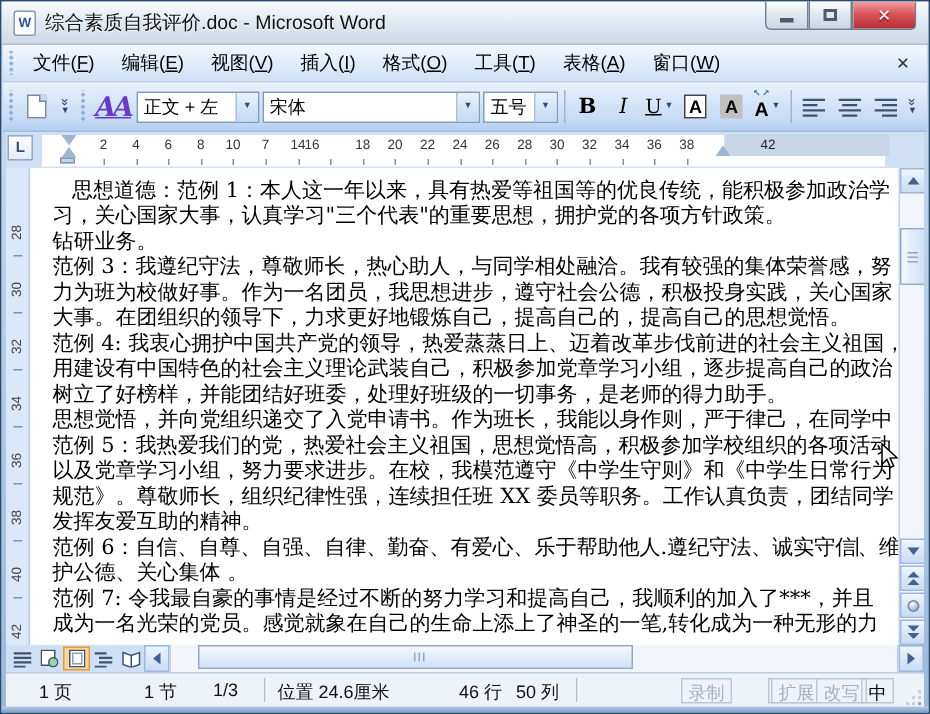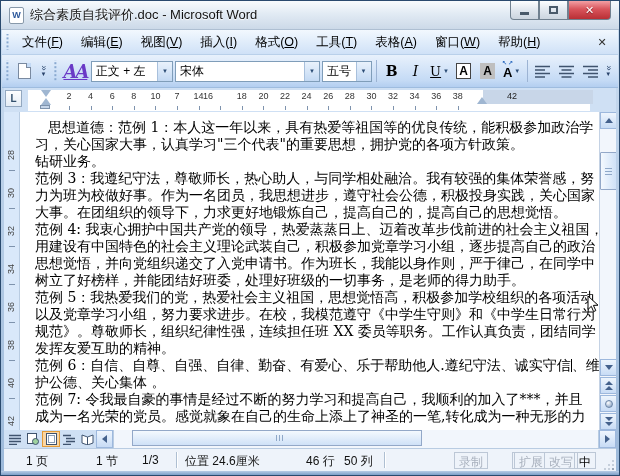--- a/index.html
+++ b/index.html
@@ -201,21 +201,20 @@
     <div class="grip"></div>
     <div style="display:flex">
         <span class="menu-item">文件(<u>F</u>)</span>
         <span class="menu-item">编辑(<u>E</u>)</span>
         <span class="menu-item">视图(<u>V</u>)</span>
         <span class="menu-item">插入(<u>I</u>)</span>
         <span class="menu-item">格式(<u>O</u>)</span>
         <span class="menu-item">工具(<u>T</u>)</span>
         <span class="menu-item">表格(<u>A</u>)</span>
         <span class="menu-item">窗口(<u>W</u>)</span>
-        <span class="menu-item">帮助(<u>H</u>)</span>
       </div>
     <div class="menu-close">✕</div>
   </div>
 
   <div class="toolbar">
     <div class="grip"></div>
     <div class="tb-btn">
       <span class="newdoc-icon"></span>
     </div>
     <div class="tb-overflow">
@@ -360,22 +359,22 @@
     <div class="page">
       <div class="doc-text">
           <div class="doc-line first">思想道德：范例 1：本人这一年以来，具有热爱等祖国等的优良传统，能积极参加政治学</div>
           <div class="doc-line">习，关心国家大事，认真学习"三个代表"的重要思想，拥护党的各项方针政策。</div>
           <div class="doc-line">钻研业务。</div>
           <div class="doc-line">范例 3：我遵纪守法，尊敬师长，热心助人，与同学相处融洽。我有较强的集体荣誉感，努</div>
           <div class="doc-line">力为班为校做好事。作为一名团员，我思想进步，遵守社会公德，积极投身实践，关心国家</div>
           <div class="doc-line">大事。在团组织的领导下，力求更好地锻炼自己，提高自己的，提高自己的思想觉悟。</div>
           <div class="doc-line">范例 4: 我衷心拥护中国共产党的领导，热爱蒸蒸日上、迈着改革步伐前进的社会主义祖国，</div>
           <div class="doc-line">用建设有中国特色的社会主义理论武装自己，积极参加党章学习小组，逐步提高自己的政治</div>
+          <div class="doc-line">树立了好榜样，并能团结好班委，处理好班级的一切事务，是老师的得力助手。</div>
           <div class="doc-line">思想觉悟，并向党组织递交了入党申请书。作为班长，我能以身作则，严于律己，在同学中</div>
-          <div class="doc-line">树立了好榜样，并能团结好班委，处理好班级的一切事务，是老师的得力助手。</div>
           <div class="doc-line">范例 5：我热爱我们的党，热爱社会主义祖国，思想觉悟高，积极参加学校组织的各项活动</div>
           <div class="doc-line">以及党章学习小组，努力要求进步。在校，我模范遵守《中学生守则》和《中学生日常行为</div>
           <div class="doc-line">规范》。尊敬师长，组织纪律性强，连续担任班 XX 委员等职务。工作认真负责，团结同学，</div>
           <div class="doc-line">发挥友爱互助的精神。</div>
           <div class="doc-line">范例 6：自信、自尊、自强、自律、勤奋、有爱心、乐于帮助他人.遵纪守法、诚实守信<span class="caret"></span>、维</div>
           <div class="doc-line">护公德、关心集体 。</div>
           <div class="doc-line">范例 7: 令我最自豪的事情是经过不断的努力学习和提高自己，我顺利的加入了***，并且</div>
           <div class="doc-line">成为一名光荣的党员。感觉就象在自己的生命上添上了神圣的一笔,转化成为一种无形的力</div>
         </div>
     </div>

